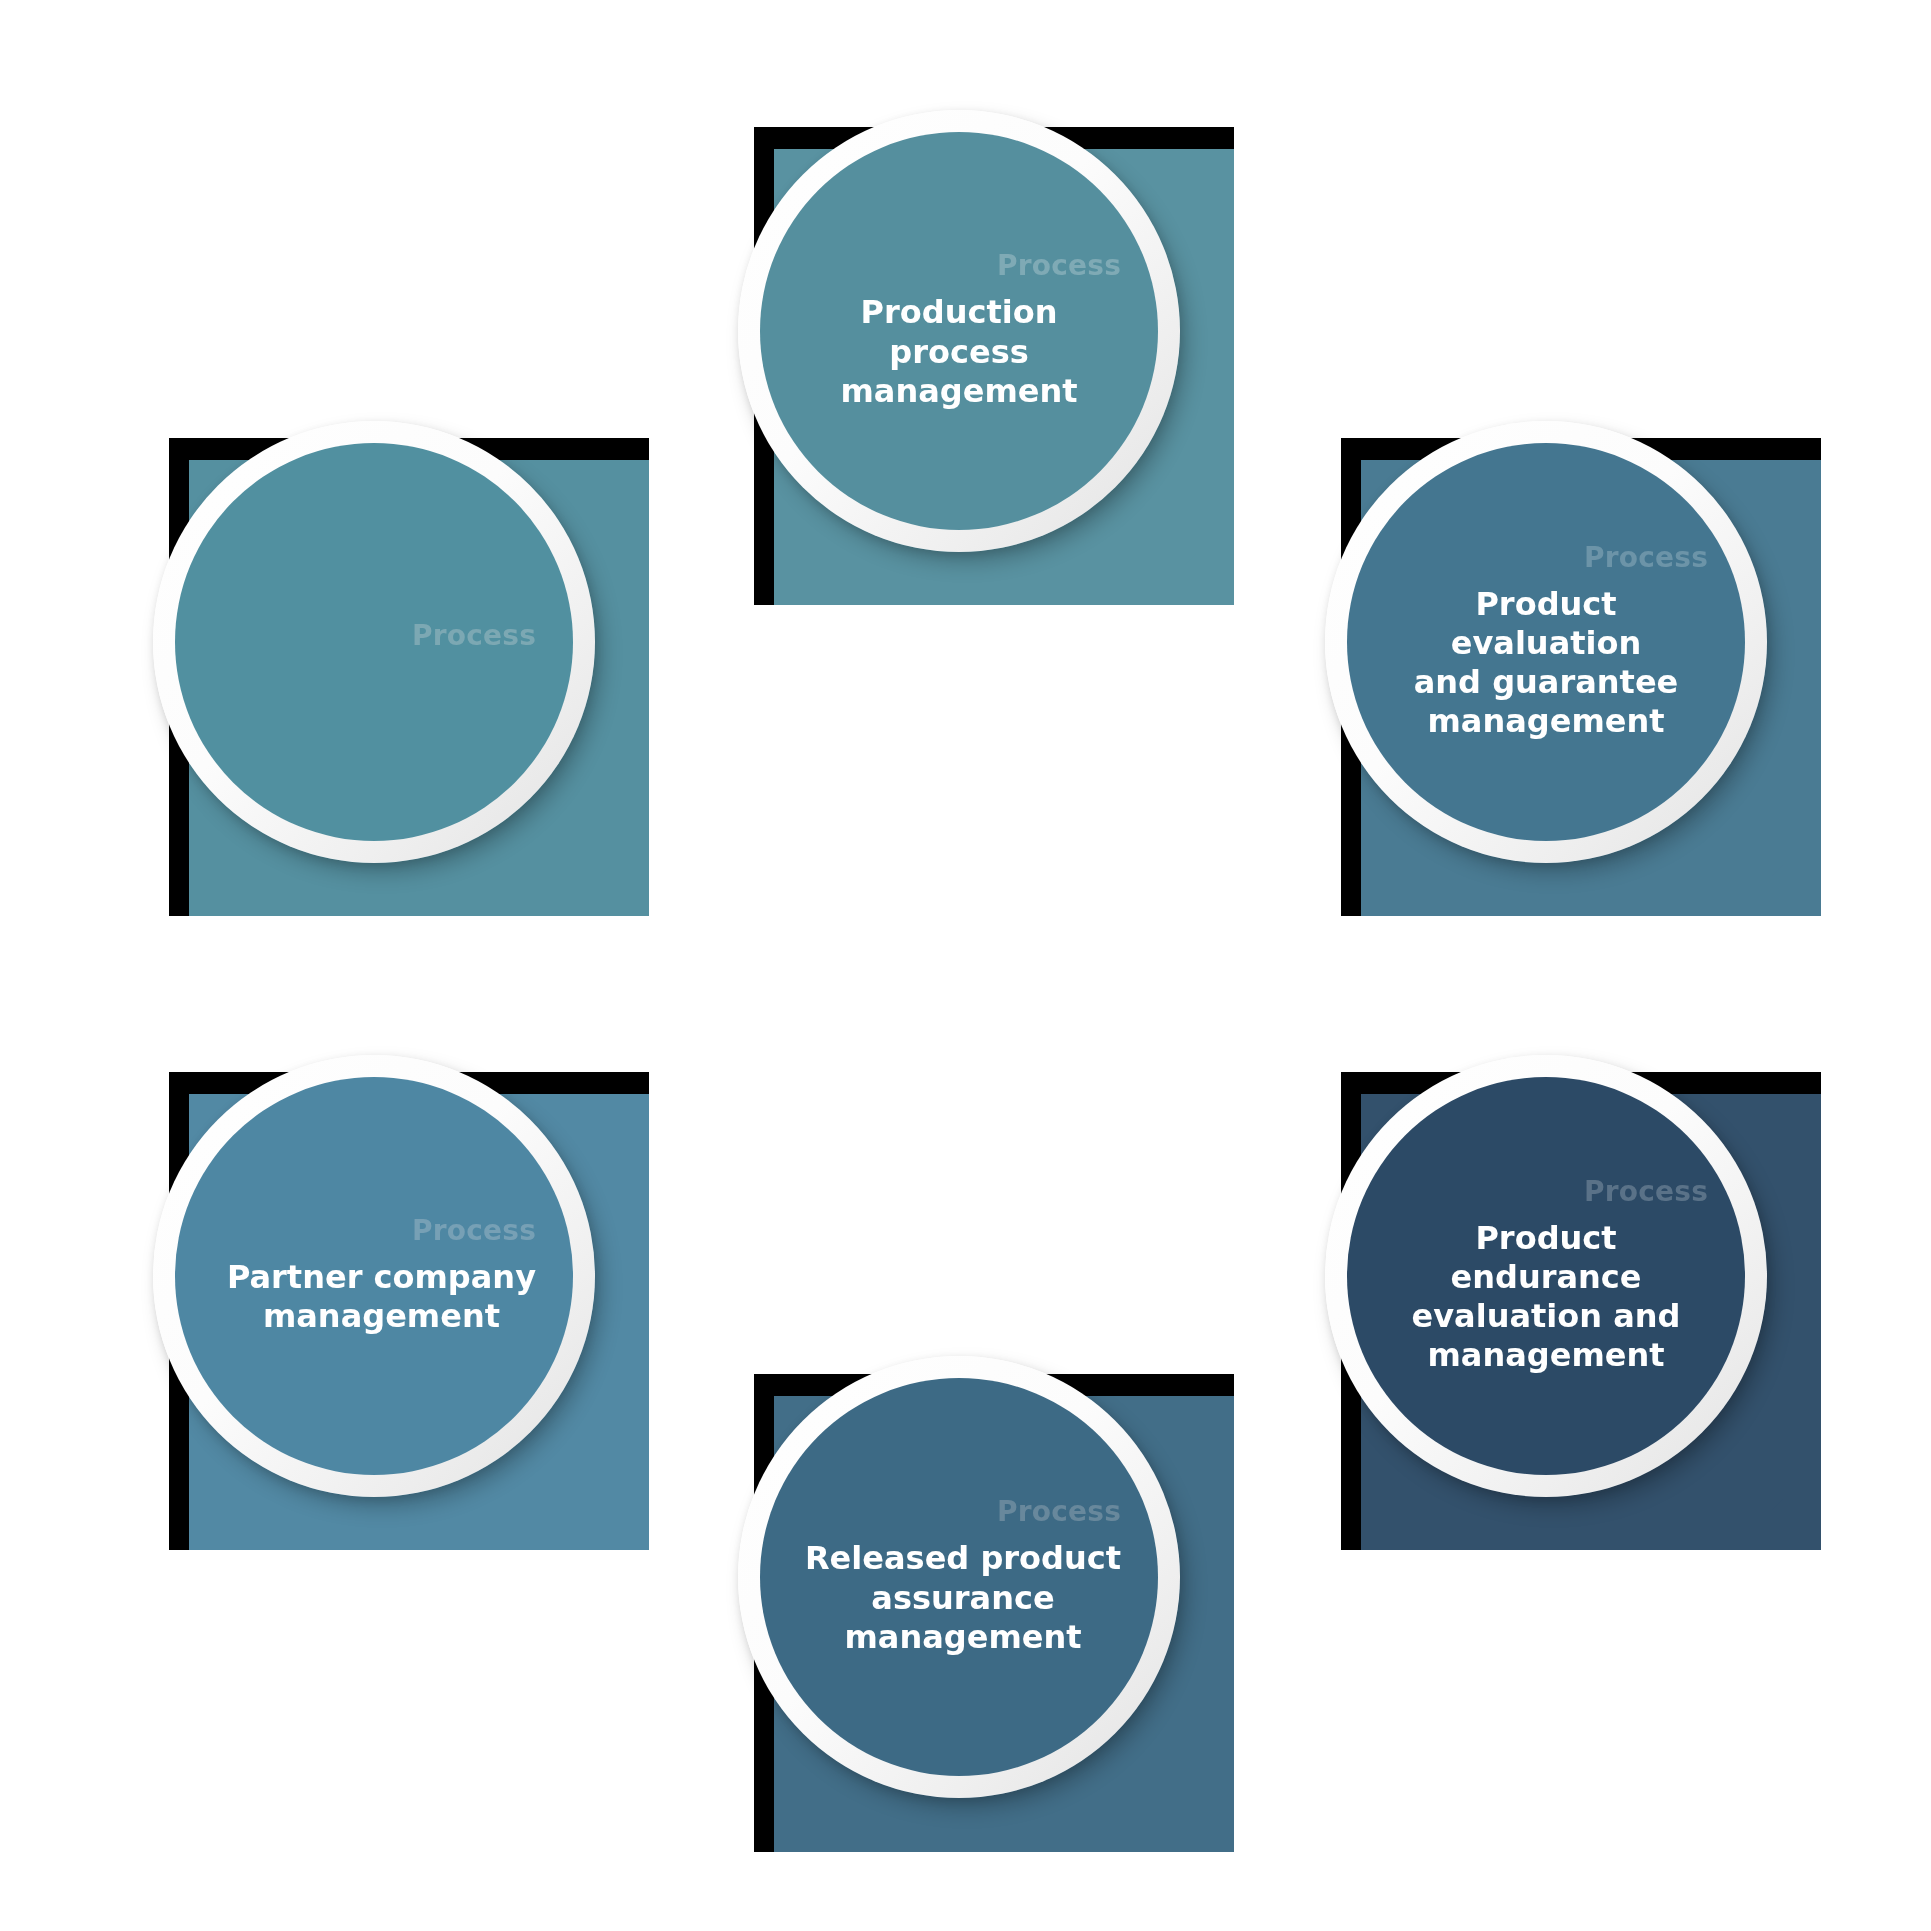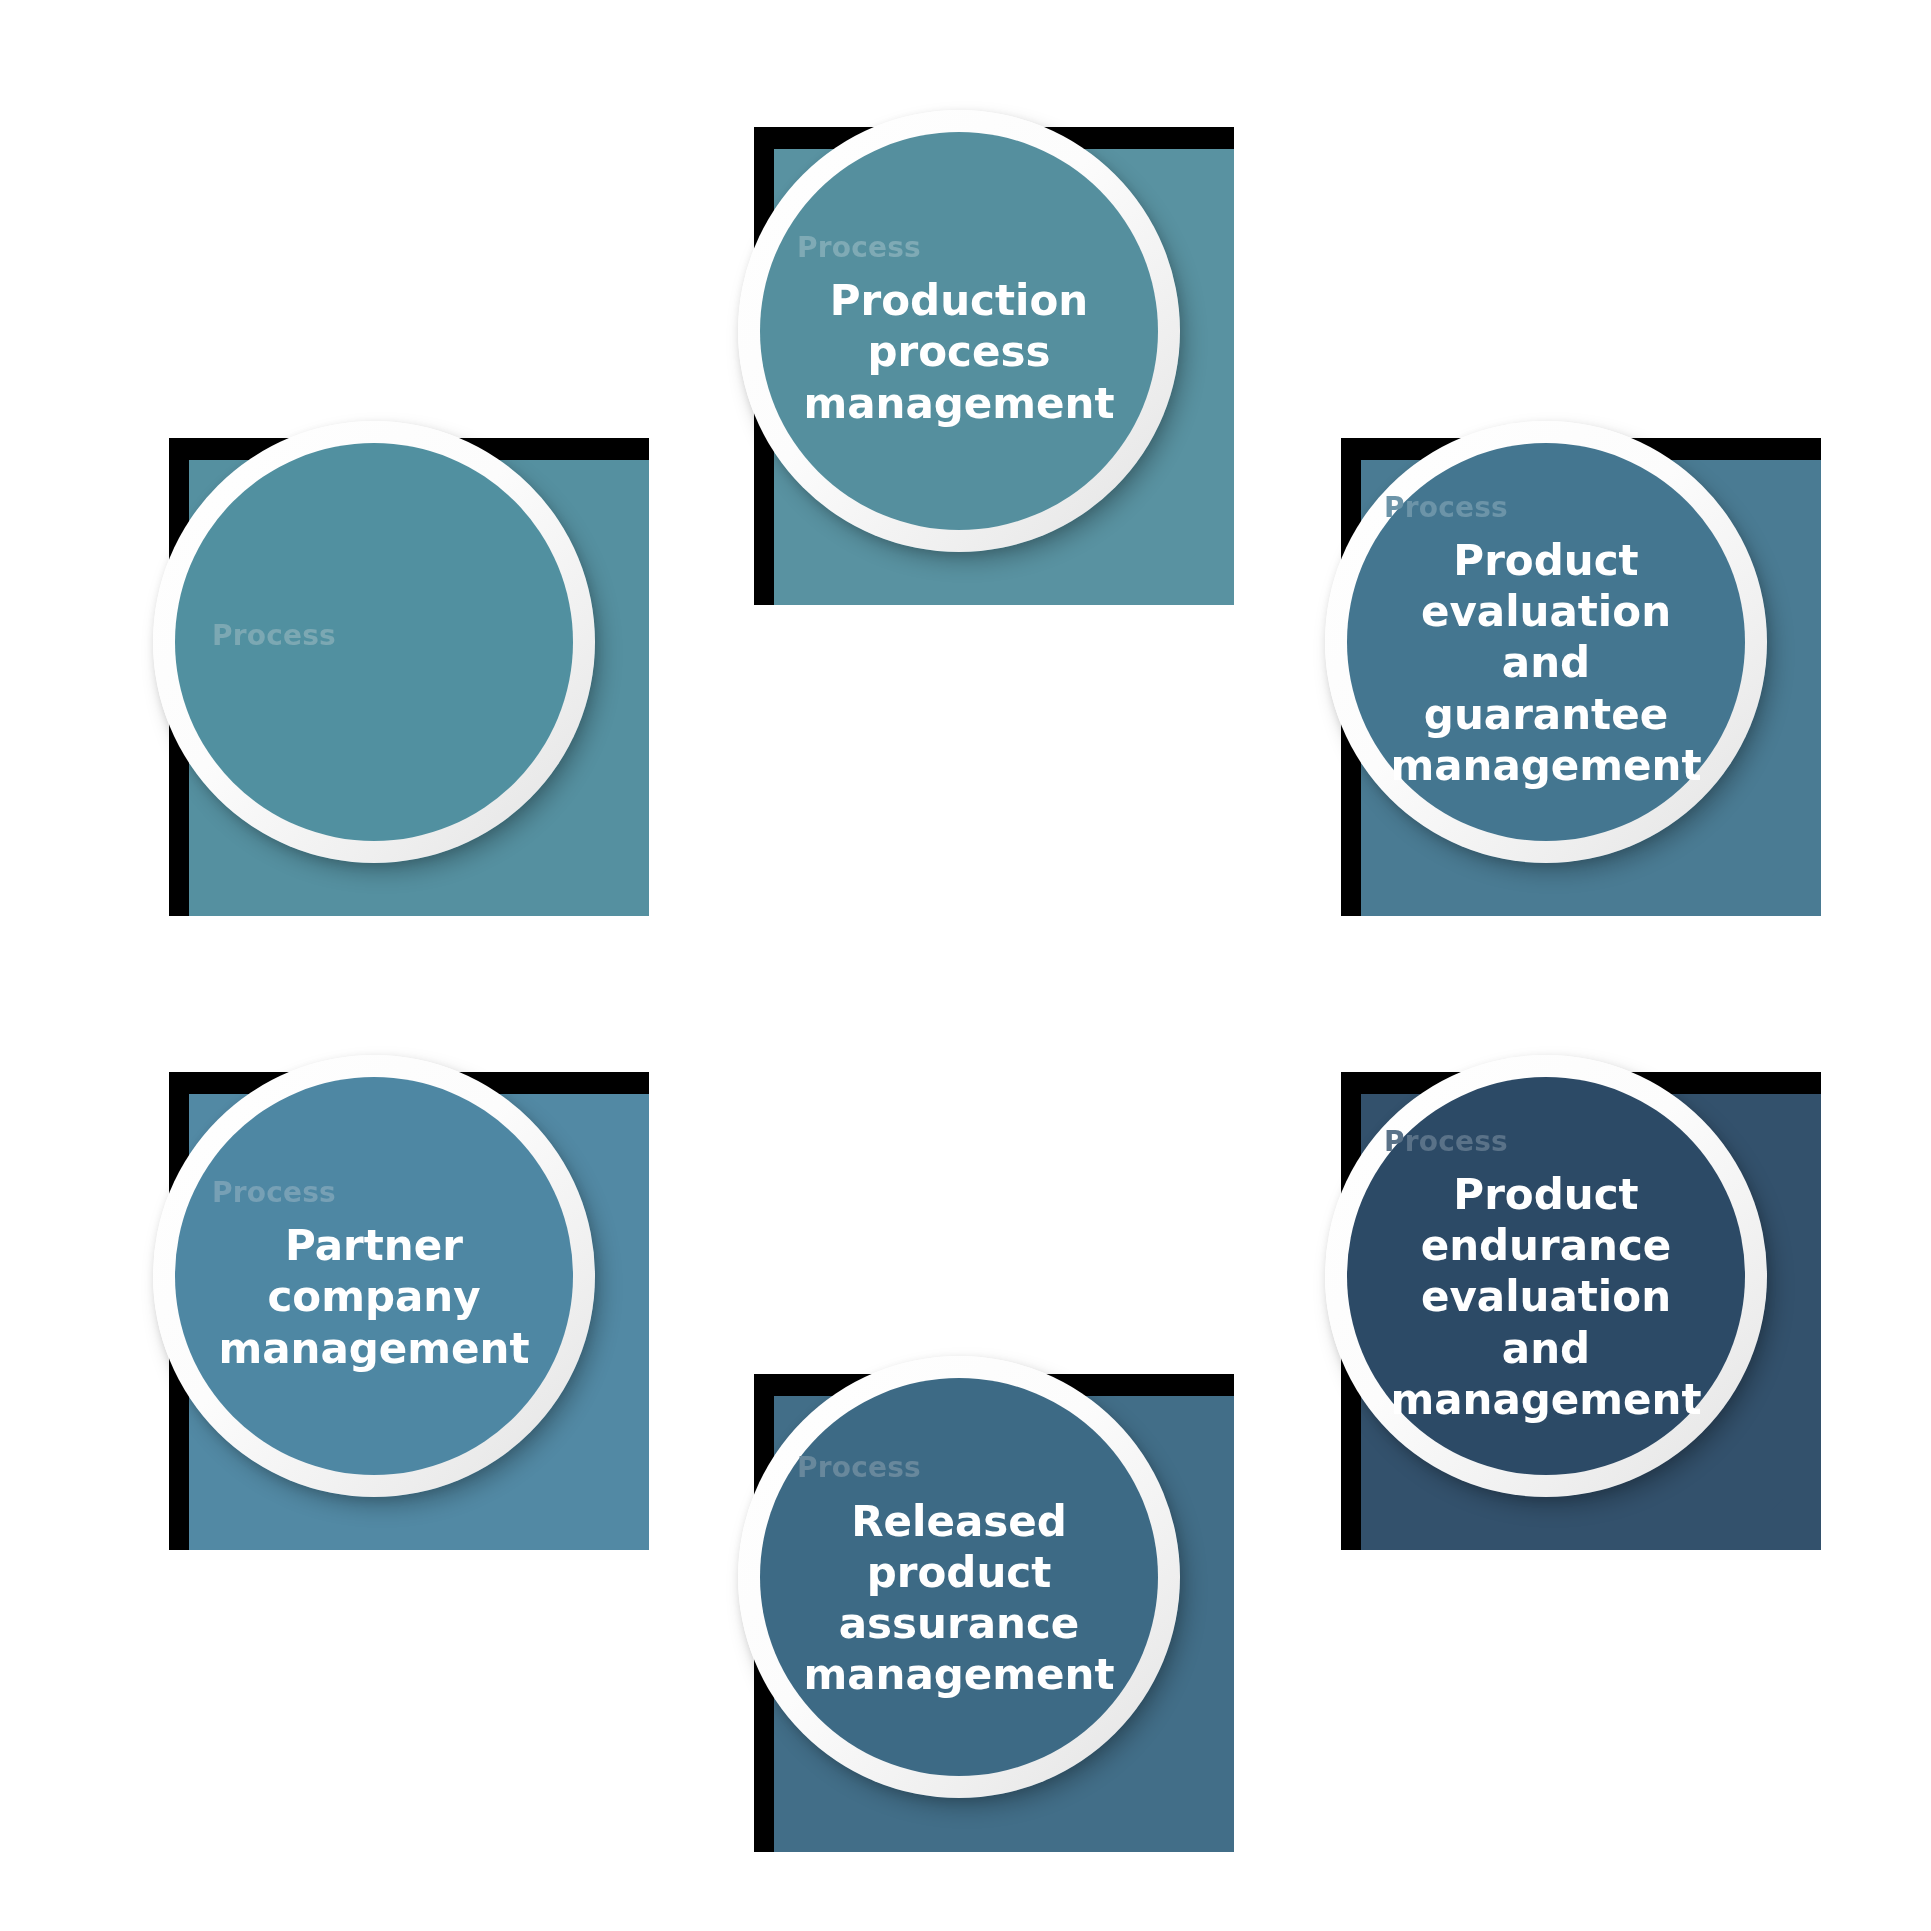--- a/index.html
+++ b/index.html
@@ -74,37 +74,37 @@
   .bubble .disc {
     position: absolute;
     left: 22px;
     top: 22px;
     right: 22px;
     bottom: 22px;
     border-radius: 50%;
     background: var(--disc);
     display: flex;
     flex-direction: column;
-    align-items: flex-start;
+    align-items: flex-end;
     justify-content: center;
     box-sizing: border-box;
     padding: 0 37px;
   }
   .kicker {
     font-size: 28px;
     font-weight: 700;
     letter-spacing: 0.2px;
     color: var(--kicker);
     line-height: 1.05;
     margin: 0 0 12.7px 0;
     text-align: center;
     user-select: none;
   }
   .title {
-    font-size: 42px;
+    font-size: 32px;
     font-weight: 700;
     color: #ffffff;
     line-height: 1.22;
     text-align: center;
     margin: 0;
     user-select: none;
     white-space: pre-line;
   }
 </style>
 </head>

